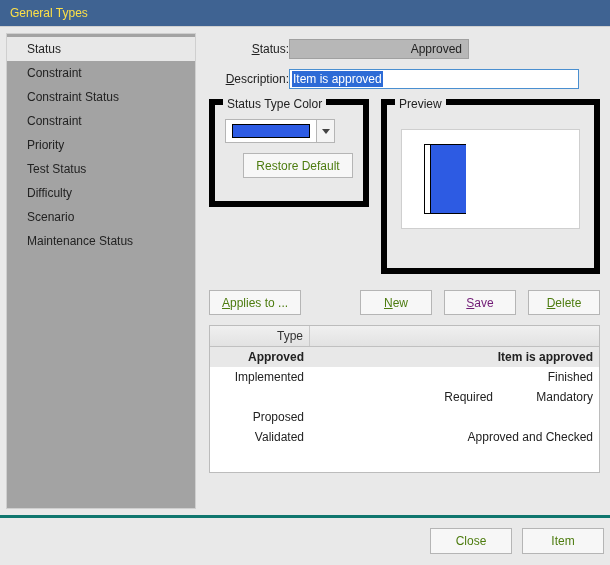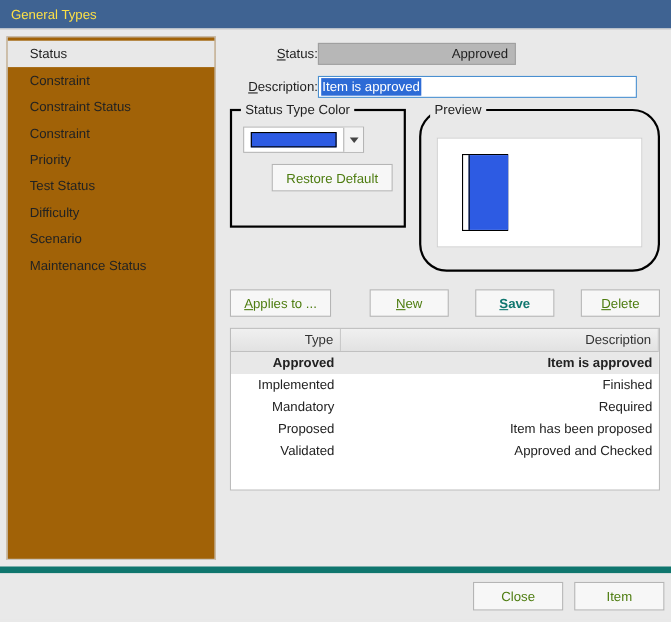--- a/index.html
+++ b/index.html
@@ -17,21 +17,21 @@
 
   .dialog-body {
     display: flex;
     height: 489px;
     background: #e9e9e9;
     border-top: 1px solid #d0d0d0;
   }
 
   .sidebar {
     width: 190px;
-    background: #a16207;
+    background: #a3a3a3;
     border: 1px solid #cfcfcf;
     margin: 6px 3px 6px 6px;
     padding: 3px 0;
   }
   .sidebar-item {
     padding: 3px 6px 3px 20px;
     cursor: default;
     line-height: 18px;
   }
   .sidebar-item.selected {
@@ -68,34 +68,34 @@
     align-items: center;
   }
   .desc-text {
     background: #2d6bd6;
     color: #fff;
     padding: 1px 1px;
     margin-left: 2px;
   }
 
   .groupbox {
-    border: 2px solid #000000;
+    border: 6px solid #000000;
     position: relative;
     padding: 14px 10px 10px 10px;
     background: #e9e9e9;
   }
   .groupbox .legend {
     position: absolute;
     top: -8px; left: 8px;
     background: #e9e9e9;
     padding: 0 4px;
     font-size: 12px;
   }
   .color-group { width: 160px; height: 108px; }
-  .preview-group { flex: 1; height: 148px; top: 0; border-radius: 25px; }
+  .preview-group { flex: 1; height: 175px; top: 0; }
 
   .group-wrap { display: flex; gap: 12px; margin-bottom: 16px; align-items: flex-start; }
 
   .color-combo {
     display: flex; align-items: center;
     border: 1px solid #b5b5b5;
     width: 110px; height: 24px;
     background: #fff;
   }
   .color-swatch {
@@ -114,21 +114,21 @@
   .btn {
     background: #f7f7f7;
     border: 1px solid #b5b5b5;
     height: 25px;
     padding: 0 12px;
     display: inline-flex; align-items: center; justify-content: center;
     cursor: default;
     color: #4d7c0f;
     min-width: 70px;
   }
-  .btn.disabled { color: #0f766e; font-weight: bold; }
+  .btn.disabled { color: #701a75; }
 
   .restore-btn { width: 110px; margin-top: 10px; }
 
   .preview-box {
     background: #fff;
     border: 1px solid #cfcfcf;
     height: 100px;
     margin: 10px 4px 4px 4px;
     position: relative;
   }
@@ -137,21 +137,21 @@
     border: 1px solid #000;
     background: #fff;
   }
   .preview-stripe-inner {
     position: absolute; top: 0; left: 5px; height: 100%; width: 36px;
     background: #2d5be3;
     border-left: 1px solid #000;
   }
 
   .mid-btn-row { display: flex; justify-content: space-between; align-items: center; margin: 10px 0 10px 0; }
-  .mid-btn-row .right { display: flex; gap: 24px; }
+  .mid-btn-row .right { display: flex; gap: 12px; }
   .mid-btn-row .btn { min-width: 72px; }
 
   .type-table {
     border: 1px solid #bcbcbc;
     background: #fff;
     height: 148px;
     overflow: hidden;
   }
   .thead { display: flex; background: linear-gradient(#f0f0f0,#e2e2e2); border-bottom: 1px solid #c0c0c0; }
   .th, .td { padding: 3px 6px; }
@@ -159,21 +159,21 @@
   .th.col-type { width: 100px; }
   .th.col-desc { flex: 1; }
   .tbody .tr { display: flex; }
   .td.col-type { width: 100px; }
   .td.col-desc { flex: 1; }
   .tr.sel { background: #e8e8e8; }
   .tr.sel .td { font-weight: 600; }
 
   .footer {
     height: 48px;
-    border-top: 6px solid #0f766e;
+    border-top: 3px solid #0f766e;
     display: flex; justify-content: flex-end; align-items: center;
     padding: 0 6px 0 0;
     gap: 10px;
     background: #e9e9e9;
   }
   .footer .btn { min-width: 82px; height: 26px; }
 
 </style>
 </head>
 <body>
@@ -253,38 +253,36 @@
         </div>
         <div class="btn">
           <span><span class="underline-letter">D</span><span>elete</span></span>
         </div>
       </div>
     </div>
 
     <div class="type-table">
       <div class="thead">
         <div class="th col-type">Type</div>
-        <div class="th col-desc">Description</div>
       </div>
       <div class="tbody" id="tbody">
           <div class="tr sel">
             <div class="td col-type">Approved</div>
             <div class="td col-desc">Item is approved</div>
           </div>
           <div class="tr">
             <div class="td col-type">Implemented</div>
             <div class="td col-desc">Finished</div>
           </div>
           <div class="tr">
+            <div class="td col-desc">Required</div>
             <div class="td col-type">Mandatory</div>
-            <div class="td col-desc">Required</div>
           </div>
           <div class="tr">
             <div class="td col-type">Proposed</div>
-            <div class="td col-desc">Item has been proposed</div>
           </div>
           <div class="tr">
             <div class="td col-type">Validated</div>
             <div class="td col-desc">Approved and Checked</div>
           </div>
         </div>
     </div>
 
   </div>
 </div>

